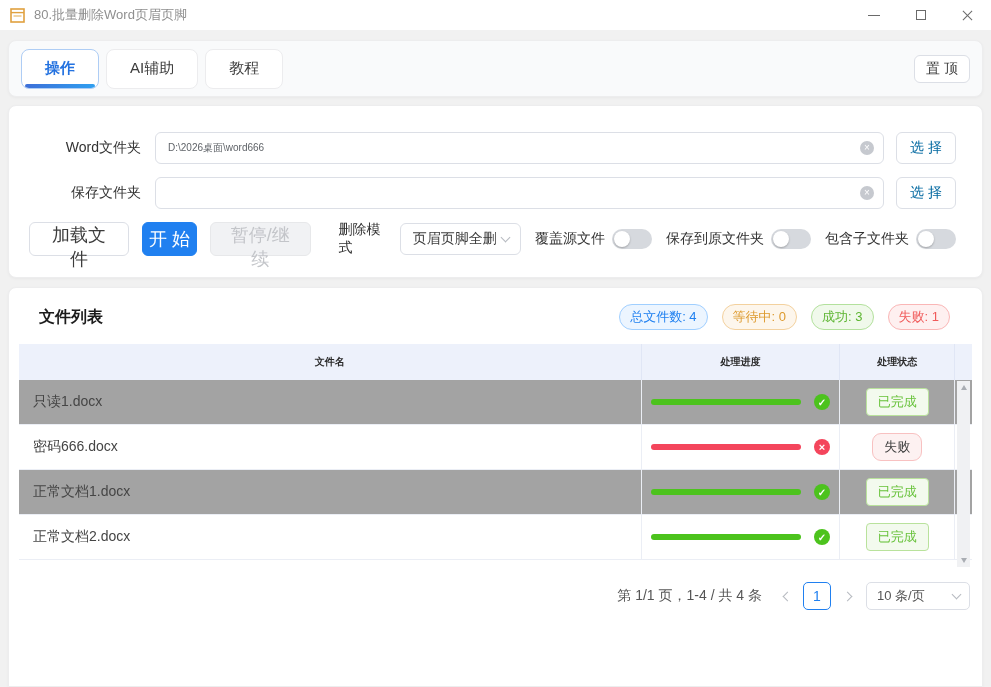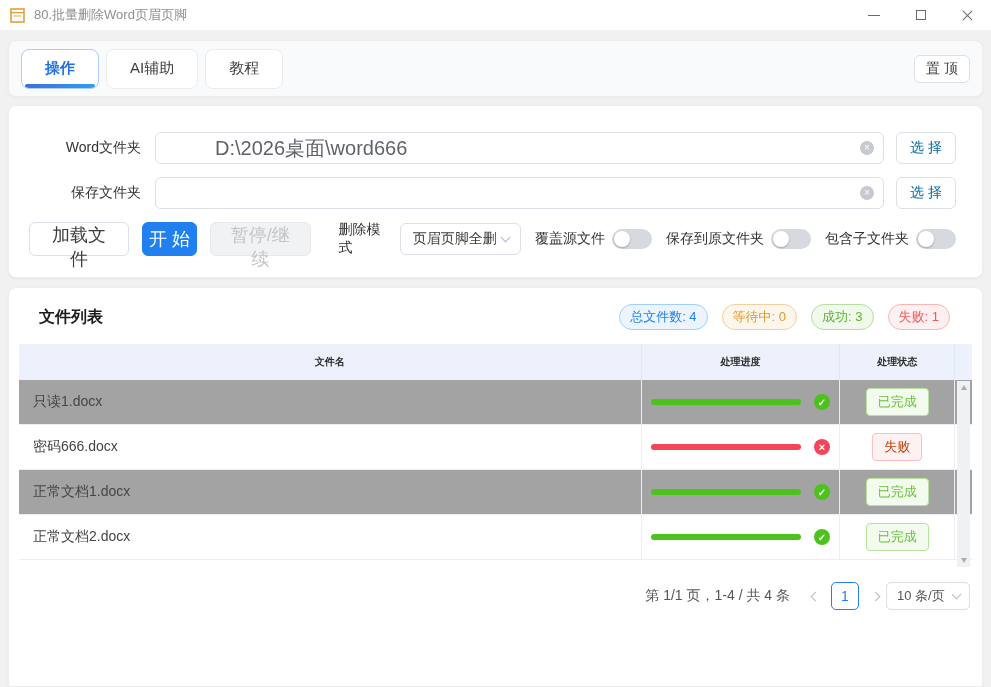--- a/index.html
+++ b/index.html
@@ -36,22 +36,22 @@
          background:linear-gradient(90deg,#3d6fd8,#2f9ff0); }
   .pin-btn { margin-left:auto; height:28px; padding:0 11px; background:#fff; border:1px solid #dcdfe6;
          border-radius:6px; font-size:14px; color:#3c3c3c; cursor:pointer; }
 
   
   .form-card { margin-top:8px; height:173px; padding:26px 26px 24px 20px; }
   .form-row { display:flex; align-items:center; margin-bottom:13px; }
   .form-label { width:112px; text-align:right; font-size:14px; color:#333; margin-right:14px; flex:none; }
   .input-wrap { flex:1; height:32px; border:1px solid #dcdfe6; border-radius:6px; display:flex; align-items:center;
          padding:0 30px 0 12px; position:relative; background:#fff; }
-  .input-wrap input { border:none; outline:none; width:100%; font-size:20px; color:#5f6368;
-         font-family:"Liberation Sans",sans-serif; background:transparent;margin-left:47px; }
+  .input-wrap input { border:none; outline:none; width:100%; font-size:10px; color:#5f6368;
+         font-family:"Liberation Sans",sans-serif; background:transparent; }
   .clear-icon { position:absolute; right:9px; top:8px; width:14px; height:14px; border-radius:50%;
          background:#c6c9cf; color:#fff; font-size:10px; line-height:14px; text-align:center; cursor:pointer; }
   .select-btn { width:60px; height:32px; margin-left:12px; flex:none; background:#fff; border:1px solid #dcdfe6;
          border-radius:6px; font-size:14px; color:#0369a1; cursor:pointer; }
   .actions-row { display:flex; align-items:center; margin-top:-1px; margin-bottom:0; }
   .btn { height:34px; border-radius:6px; font-size:18px; cursor:pointer; }
   .btn-plain { background:#fff; border:1px solid #dcdfe6; color:#3c3c3c; padding:0 16px; }
   .btn-primary { background:#2080f0; border:1px solid #2080f0; color:#fff; width:60px; margin-left:13px; }
   .btn-disabled { background:#f1f2f4; border:1px solid #e7e8ea; color:#c3c5c9; padding:0 14px; margin-left:13px; cursor:default; }
   .mode-label { margin-left:28px; font-size:14px; color:#333; }
@@ -91,34 +91,34 @@
   .td.col-name { padding-left:14px; font-size:14px; color:#454545; justify-content:flex-start; }
   .td.col-gutter { border-right:none; }
   .pbar { width:150px; height:6px; border-radius:3px; background:#4cc31d; }
   .pbar.error { background:#f4455c; }
   .picon { width:16px; height:16px; border-radius:50%; margin-left:13px; color:#fff; font-size:10px; font-weight:bold;
            display:flex; align-items:center; justify-content:center; flex:none; }
   .picon.success { background:#4cc31d; }
   .picon.error { background:#f4455c; font-size:11px; }
   .status-tag { padding:4px 11px; border-radius:4px; font-size:13px; border:1px solid; }
   .status-tag.success { color:#67c23a; border-color:#b9e29c; background:#f3faee; }
-  .status-tag.error   { color:#c2410c; border-color:#f8c1c1; background:#fdf1f1; }
+  .status-tag.error   { color:#404040; border-color:#f8c1c1; background:#fdf1f1;border-radius:9px; }
 
   .vscrollbar { position:absolute; right:2px; top:37px; width:13px; height:186px; background:#f0f1f3;
          display:flex; flex-direction:column; justify-content:space-between; align-items:center; padding:4px 0; cursor:pointer; }
   .arrow-up { width:0; height:0; border-left:3.5px solid transparent; border-right:3.5px solid transparent; border-bottom:5px solid #a9adb3; }
   .arrow-down { width:0; height:0; border-left:3.5px solid transparent; border-right:3.5px solid transparent; border-top:5px solid #a9adb3; }
 
   .pagination { display:flex; align-items:center; justify-content:flex-end; margin:15px 12px 0 0; font-size:14px; color:#555; }
   .page-summary { margin-right:14px; }
   .page-arrow { width:22px; height:24px; display:flex; align-items:center; justify-content:center; cursor:pointer; }
   .page-num { width:28px; height:28px; border:1px solid #2080f0; border-radius:5px; color:#2080f0; background:#fff;
          display:flex; align-items:center; justify-content:center; font-size:14px; margin:0 5px; cursor:pointer; }
-  .size-select { width:84px; height:28px; border:1px solid #dcdfe6; border-radius:5px; display:flex; align-items:center;
-         justify-content:space-between; padding:0 9px 0 10px; font-size:13px; color:#555; background:#fff; cursor:pointer; }
+  .size-select { width:104px; height:28px; border:1px solid #dcdfe6; border-radius:5px; display:flex; align-items:center;
+         justify-content:space-between; padding:0 9px 0 10px; font-size:13px; color:#555; margin-left:8px; background:#fff; cursor:pointer; }
 </style>
 </head>
 <body>
 
 <div class="titlebar">
   <svg class="app-icon" viewBox="0 0 15 15">
     <rect x="1" y="1" width="13" height="13" fill="#ffffff" stroke="#e0a13f" stroke-width="1.6"></rect>
     <line x1="1" y1="4.6" x2="14" y2="4.6" stroke="#e0a13f" stroke-width="1.4"></line>
     <line x1="3.5" y1="8" x2="11.5" y2="8" stroke="#e8b96a" stroke-width="1.2"></line>
   </svg>

